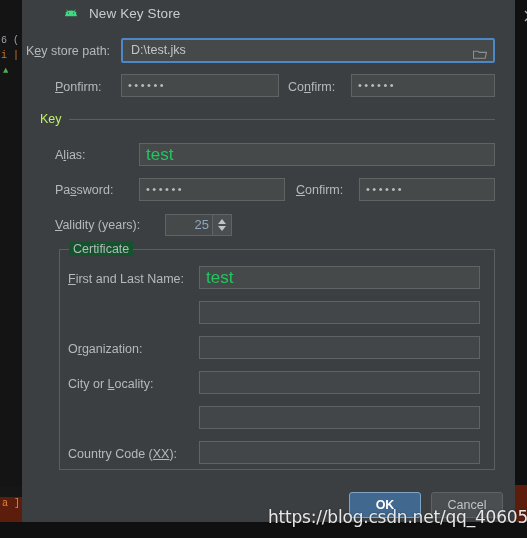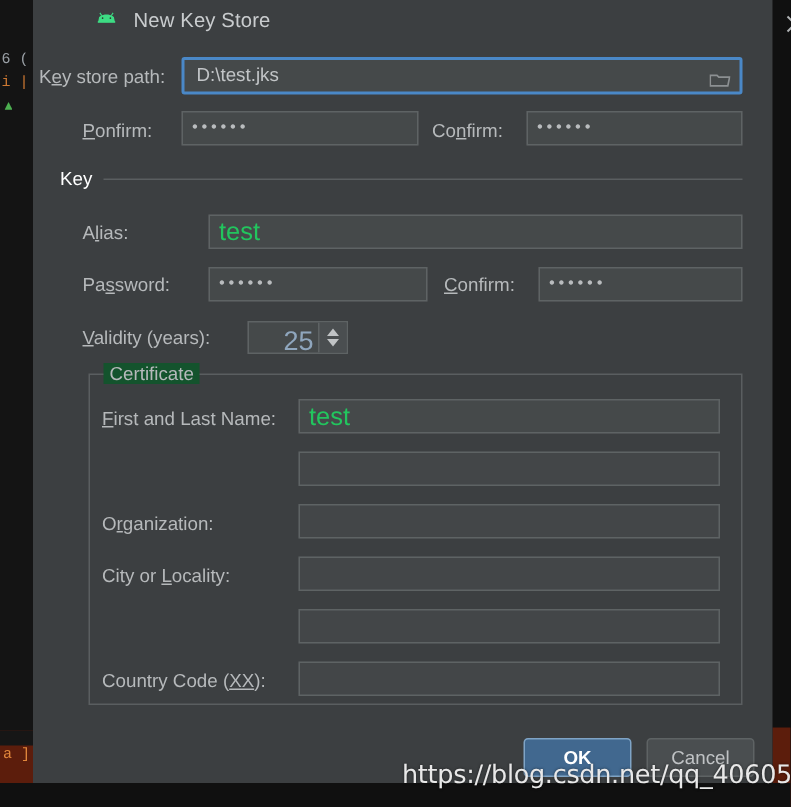--- a/index.html
+++ b/index.html
@@ -158,21 +158,21 @@
     position: absolute;
     right: 6px; top: 6px;
     width: 14px; height: 11px;
   }
 
   
   #key-group-label {
     position: absolute;
     left: 18px; top: 112px;
     font-size: 12.5px;
-    color: #ffffff;
+    color: #bef264;
   }
   #key-group-line {
     position: absolute;
     left: 47px; top: 119px;
     width: 426px; height: 1px;
     background: #5a5e60;
   }
 
   
   #cert-group {
@@ -196,21 +196,21 @@
     position: absolute;
     left: 143px; top: 214px;
     width: 67px; height: 22px;
     box-sizing: border-box;
     background: #45494a;
     border: 1px solid #5e6364;
   }
   #validity-value {
     position: absolute;
     right: 22px; top: 2px;
-    font-size: 18px;
+    font-size: 13px;
     color: #8fa6bd;
     text-align: right;
   }
   #spinner-buttons {
     position: absolute;
     right: 0; top: 0;
     width: 18px; height: 20px;
     border-left: 1px solid #5e6364;
     background: #4a4e50;
   }

